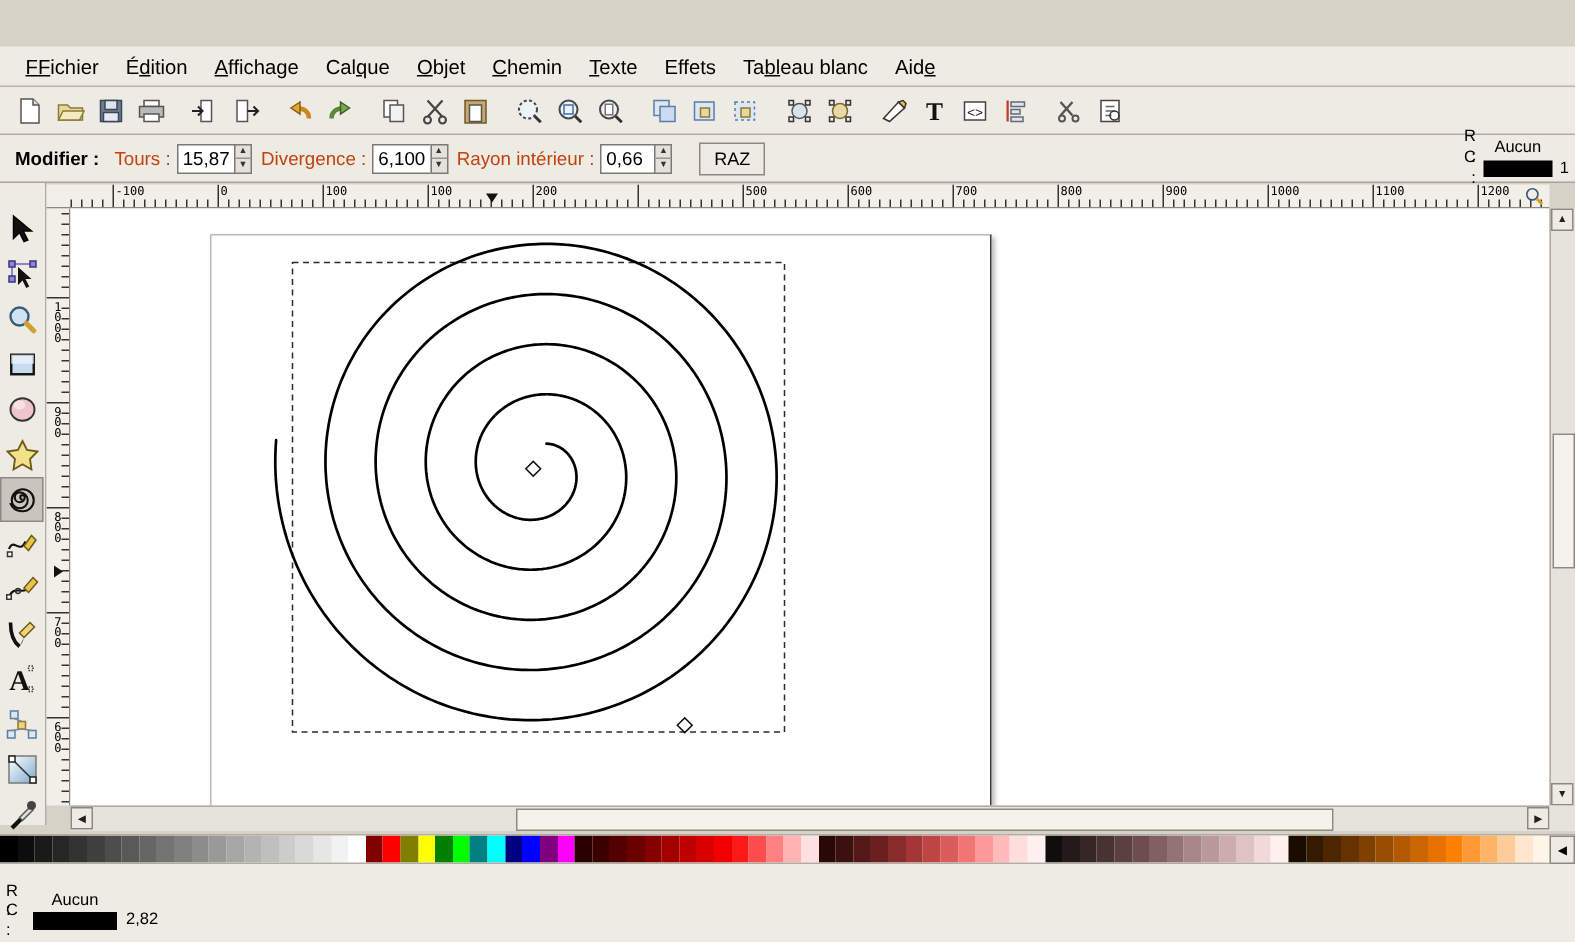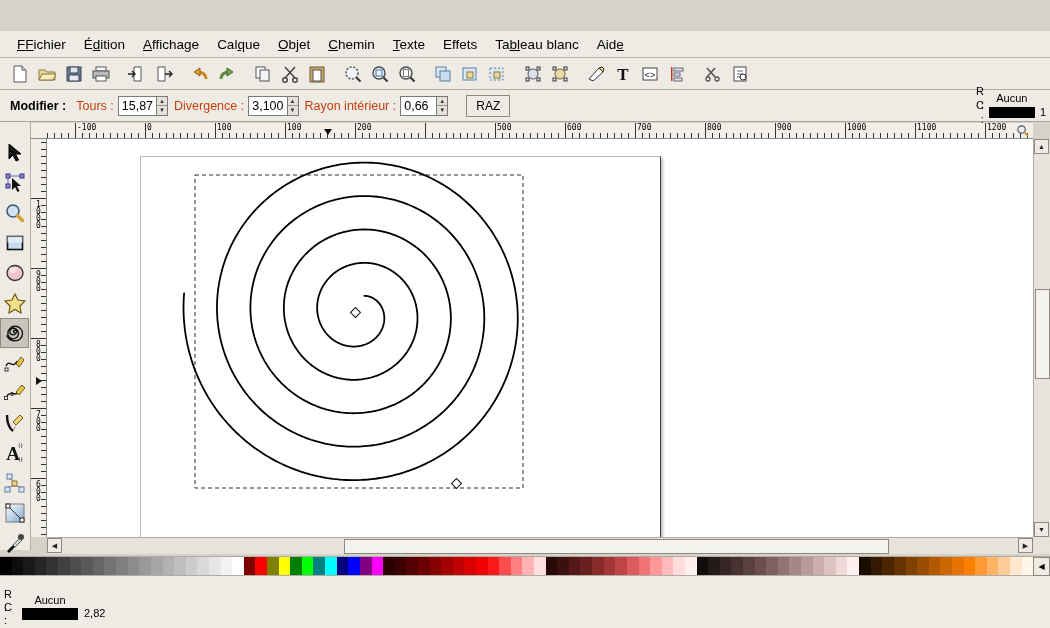--- a/index.html
+++ b/index.html
@@ -495,21 +495,21 @@
     <span class="opt-label">Tours :</span>
     <span class="spin-wrap">
       <span class="spin-field">15,87</span>
       <span class="spin-btns">
           <span>▲</span>
           <span>▼</span>
         </span>
     </span>
     <span class="opt-label">Divergence :</span>
     <span class="spin-wrap">
-      <span class="spin-field">3,100</span>
+      <span class="spin-field">6,100</span>
       <span class="spin-btns">
           <span>▲</span>
           <span>▼</span>
         </span>
     </span>
     <span class="opt-label">Rayon intérieur :</span>
     <span class="spin-wrap">
       <span class="spin-field">0,66</span>
       <span class="spin-btns">
           <span>▲</span>

